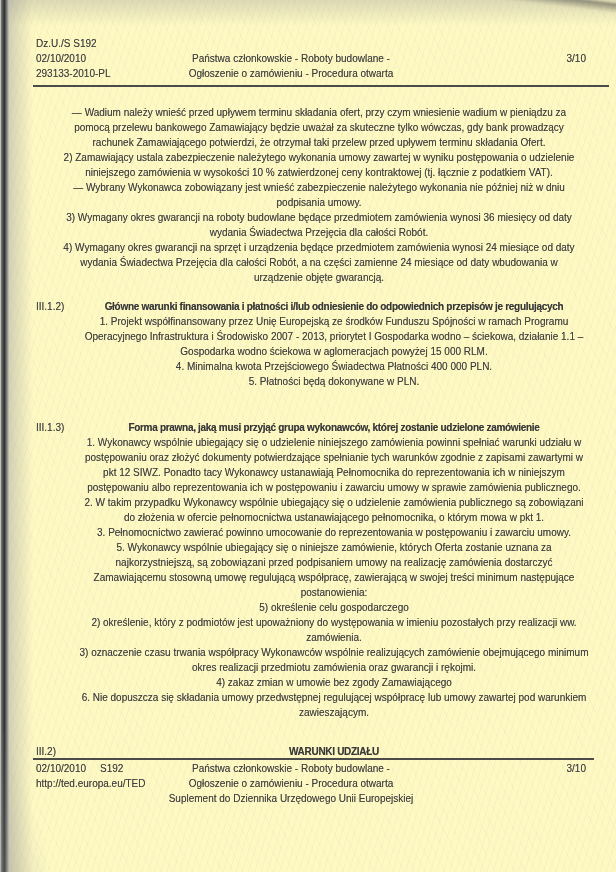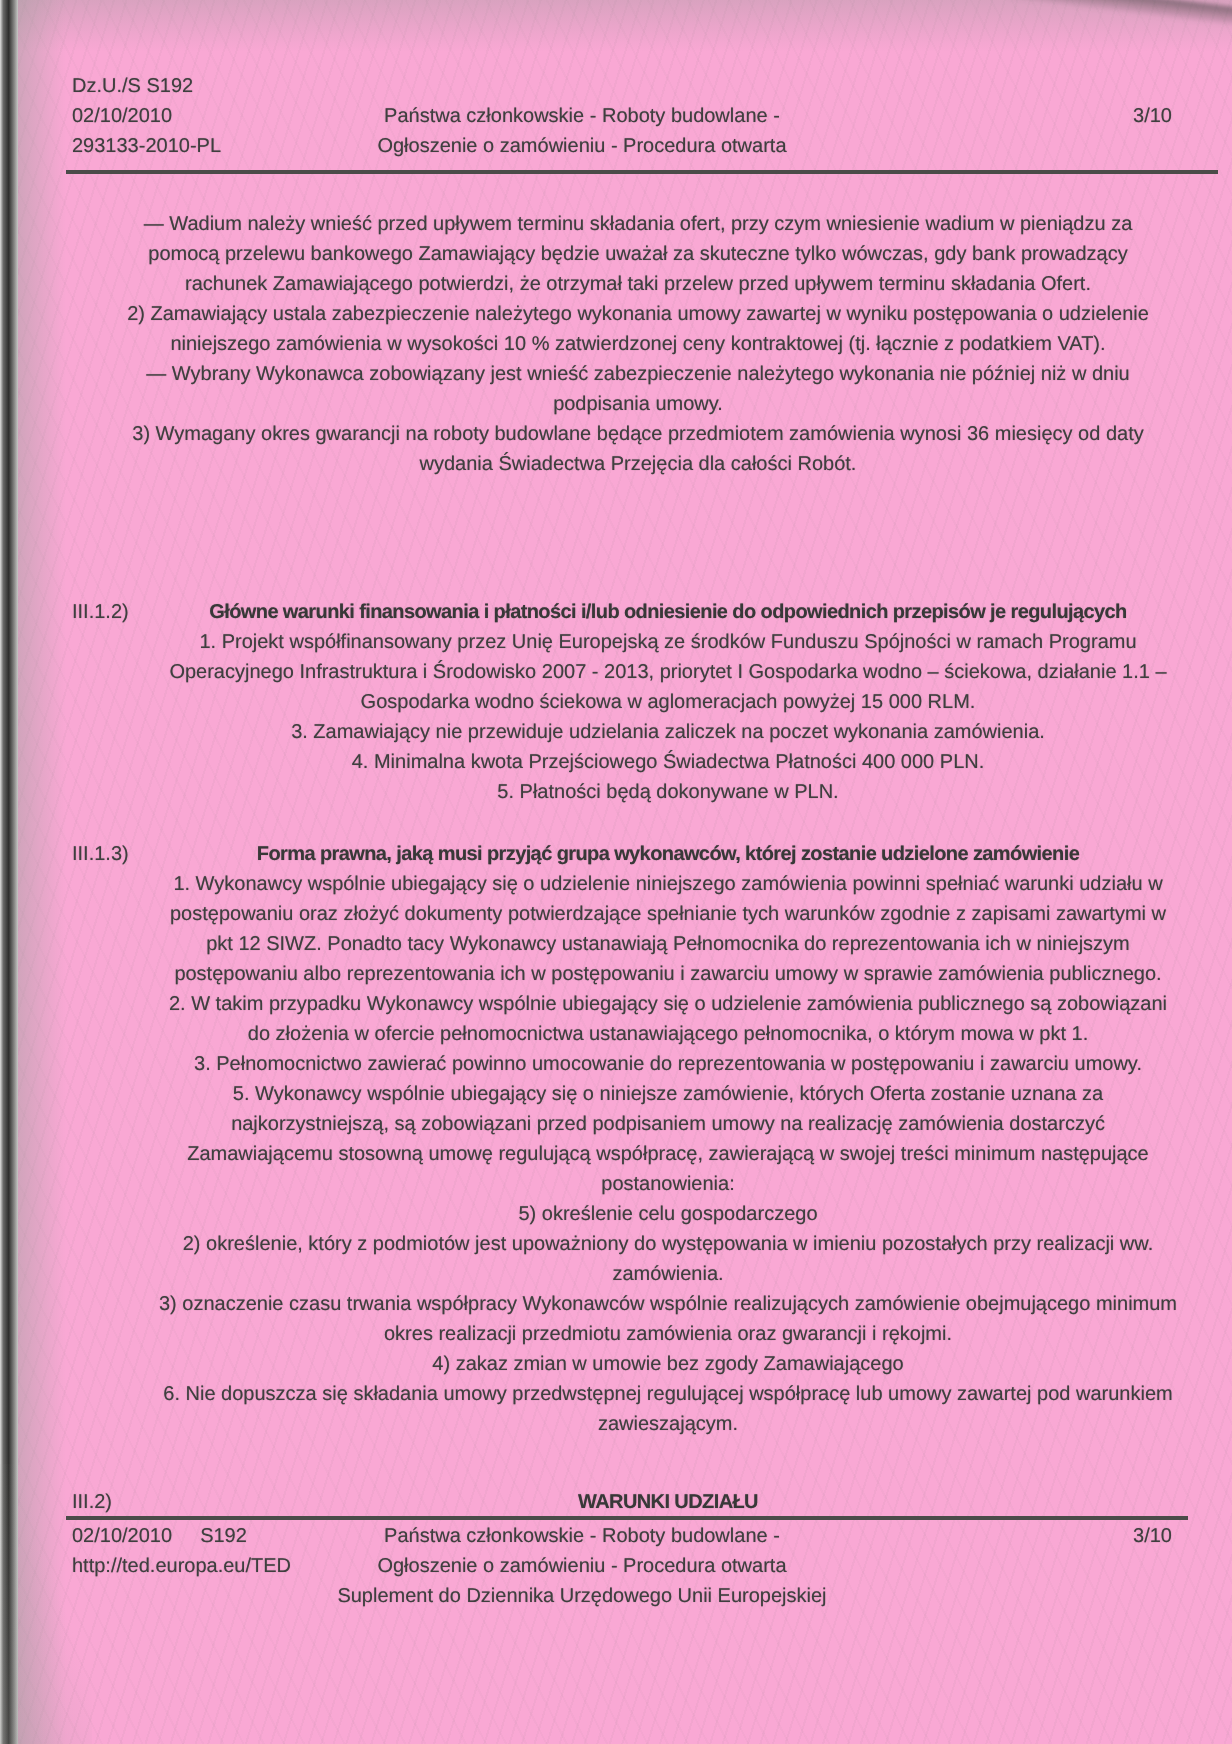--- a/index.html
+++ b/index.html
@@ -3,21 +3,21 @@
 <meta charset="utf-8">
 <style>
   html,body { margin:0; padding:0; }
   body {
     width:616px; height:872px;
     background:#f8f8f6;
     font-family:"Liberation Sans","DejaVu Sans",sans-serif;
   }
   .page {
     position:relative; width:616px; height:872px;
-    background:#f9a8d4; overflow:hidden;
+    background:#fef9c3; overflow:hidden;
     color:#3f3f3f;
     font-size:10px; line-height:15px;
   }
   
   .scan-noise {
     position:absolute; inset:0; pointer-events:none;
     background-image:
       repeating-linear-gradient(107deg, rgba(110,110,108,0.05) 0px, rgba(110,110,108,0.05) 1px, rgba(255,255,255,0) 1px, rgba(255,255,255,0) 6px),
       repeating-linear-gradient(63deg, rgba(120,120,118,0.04) 0px, rgba(120,120,118,0.04) 1px, rgba(255,255,255,0) 1px, rgba(255,255,255,0) 9px);
   }
@@ -94,28 +94,28 @@
       <span class="h-center">Ogłoszenie o zamówieniu - Procedura otwarta</span>
     </div>
   </div>
   <div class="rule rule-top"></div>
 
   <div class="intro">
     <p>— Wadium należy wnieść przed upływem terminu składania ofert, przy czym wniesienie wadium w pieniądzu za pomocą przelewu bankowego Zamawiający będzie uważał za skuteczne tylko wówczas, gdy bank prowadzący rachunek Zamawiającego potwierdzi, że otrzymał taki przelew przed upływem terminu składania Ofert.</p>
     <p>2) Zamawiający ustala zabezpieczenie należytego wykonania umowy zawartej w wyniku postępowania o udzielenie niniejszego zamówienia w wysokości 10 % zatwierdzonej ceny kontraktowej (tj. łącznie z podatkiem VAT).</p>
     <p>— Wybrany Wykonawca zobowiązany jest wnieść zabezpieczenie należytego wykonania nie później niż w dniu podpisania umowy.</p>
     <p>3) Wymagany okres gwarancji na roboty budowlane będące przedmiotem zamówienia wynosi 36 miesięcy od daty wydania Świadectwa Przejęcia dla całości Robót.</p>
+    <p>4) Wymagany okres gwarancji na sprzęt i urządzenia będące przedmiotem zamówienia wynosi 24 miesiące od daty wydania Świadectwa Przejęcia dla całości Robót, a na części zamienne 24 miesiące od daty wbudowania w urządzenie objęte gwarancją.</p>
   </div>
 
   <div class="section sec-112">
     <div class="sec-num">III.1.2)</div>
     <div class="sec-body">
       <p class="sec-title">Główne warunki finansowania i płatności i/lub odniesienie do odpowiednich przepisów je regulujących</p>
       <p>1. Projekt współfinansowany przez Unię Europejską ze środków Funduszu Spójności w ramach Programu Operacyjnego Infrastruktura i Środowisko 2007 - 2013, priorytet I Gospodarka wodno – ściekowa, działanie 1.1 – Gospodarka wodno ściekowa w aglomeracjach powyżej 15 000 RLM.</p>
-      <p>3. Zamawiający nie przewiduje udzielania zaliczek na poczet wykonania zamówienia.</p>
       <p>4. Minimalna kwota Przejściowego Świadectwa Płatności 400 000 PLN.</p>
       <p>5. Płatności będą dokonywane w PLN.</p>
     </div>
   </div>
 
   <div class="section sec-113">
     <div class="sec-num">III.1.3)</div>
     <div class="sec-body">
       <p class="sec-title">Forma prawna, jaką musi przyjąć grupa wykonawców, której zostanie udzielone zamówienie</p>
       <p>1. Wykonawcy wspólnie ubiegający się o udzielenie niniejszego zamówienia powinni spełniać warunki udziału w postępowaniu oraz złożyć dokumenty potwierdzające spełnianie tych warunków zgodnie z zapisami zawartymi w pkt 12 SIWZ. Ponadto tacy Wykonawcy ustanawiają Pełnomocnika do reprezentowania ich w niniejszym postępowaniu albo reprezentowania ich w postępowaniu i zawarciu umowy w sprawie zamówienia publicznego.</p>

